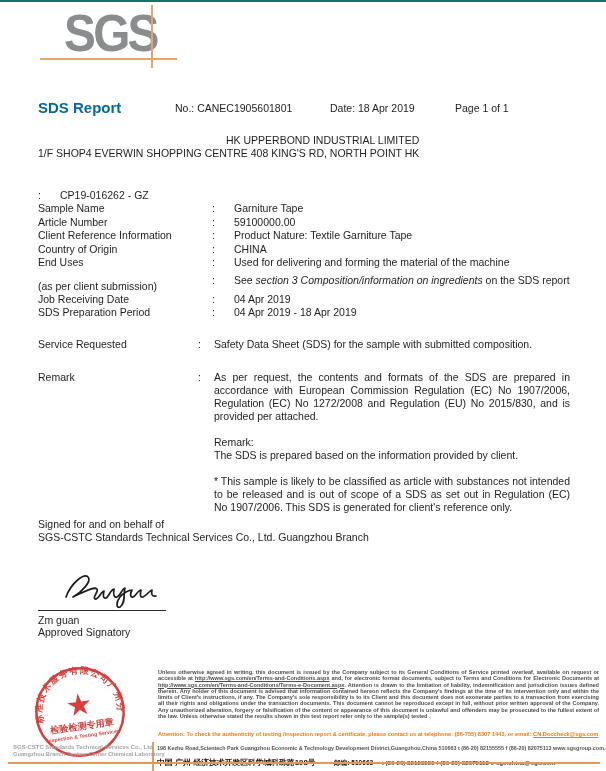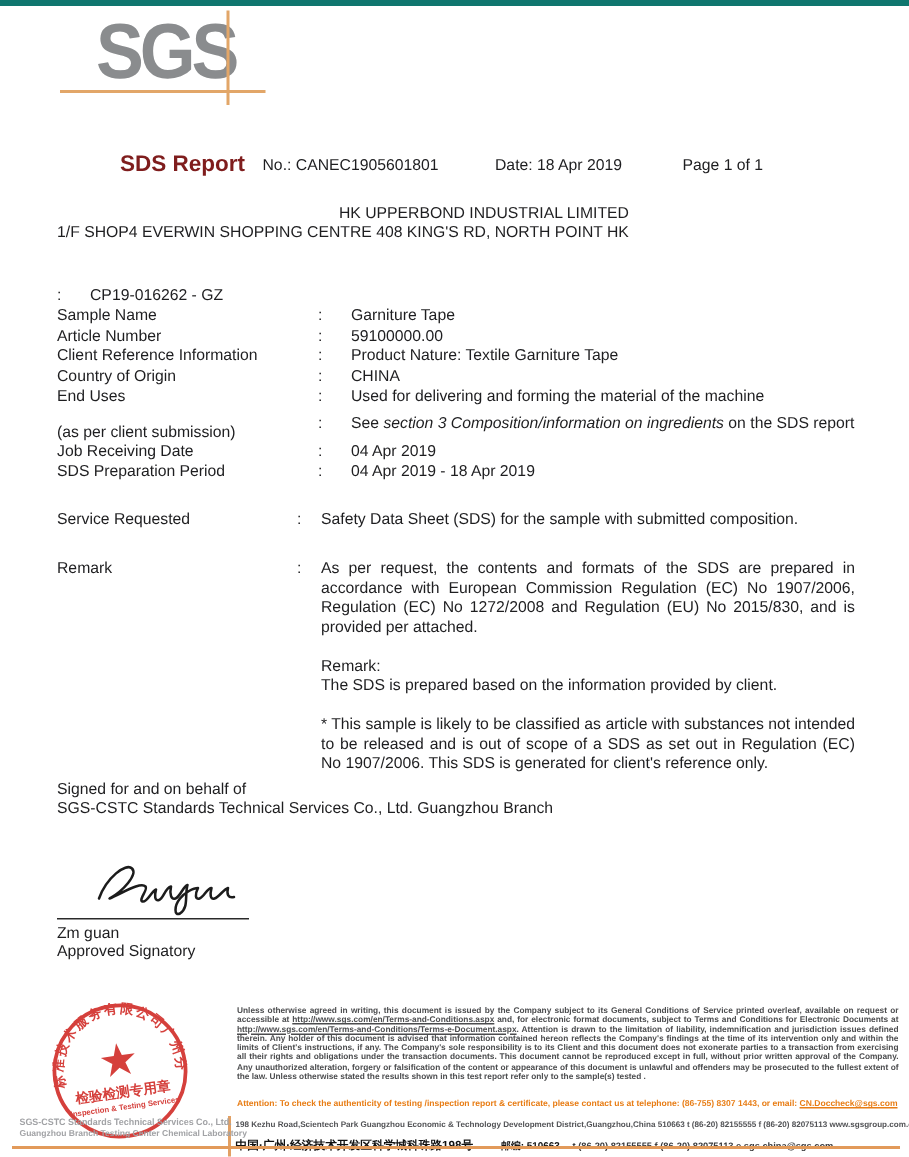--- a/index.html
+++ b/index.html
@@ -1,28 +1,28 @@
 <!DOCTYPE html>
 <html><head>
 <meta charset="utf-8">
 <style>
   * { margin:0; padding:0; box-sizing:border-box; }
   html,body { background:#ffffff; }
   body { width:606px; height:771px; font-family:"Liberation Sans", sans-serif; color:#1e1e20; position:relative; overflow:hidden; }
-  .page { position:absolute; inset:0; background:#ffffff; border-top:4px solid #0f766e;text-decoration:underline; }
+  .page { position:absolute; inset:0; background:#ffffff; border-top:2px solid #0f766e;text-decoration:underline; }
 
   
   .logo { position:absolute; top:2px; left:64px; font-size:52px; font-weight:bold; color:#8a8c8e;
           letter-spacing:-3px; transform:scaleX(.92); transform-origin:left top; line-height:58px; }
   .crop-v { position:absolute; left:151px; top:3px; width:2px; height:63px; background:#e2a668; }
   .crop-h { position:absolute; left:40px; top:56px; width:137px; height:2px; background:#e2a668; }
 
   
   .hdr { position:absolute; top:97px; left:38px; right:20px; height:18px; }
-  .hdr .title { position:absolute; left:0; top:0; font-size:15px; font-weight:bold; color:#7f1d1d;margin-left:42px; }
+  .hdr .title { position:absolute; left:0; top:0; font-size:15px; font-weight:bold; color:#0369a1; }
   .hdr .no   { position:absolute; left:137px; top:3px; font-size:10.5px; }
   .hdr .date { position:absolute; left:292px; top:3px; font-size:10.5px; }
   .hdr .pg   { position:absolute; left:417px; top:3px; font-size:10.5px; }
 
   .client { position:absolute; top:132px; left:38px; font-size:10.5px; line-height:12.6px;text-align:right; }
 
   
   .fields { position:absolute; top:187px; left:38px; right:8px; font-size:10.5px; }
   .frow { display:flex; line-height:13.4px; }
   .frow .lbl { width:174px; flex:none; }

